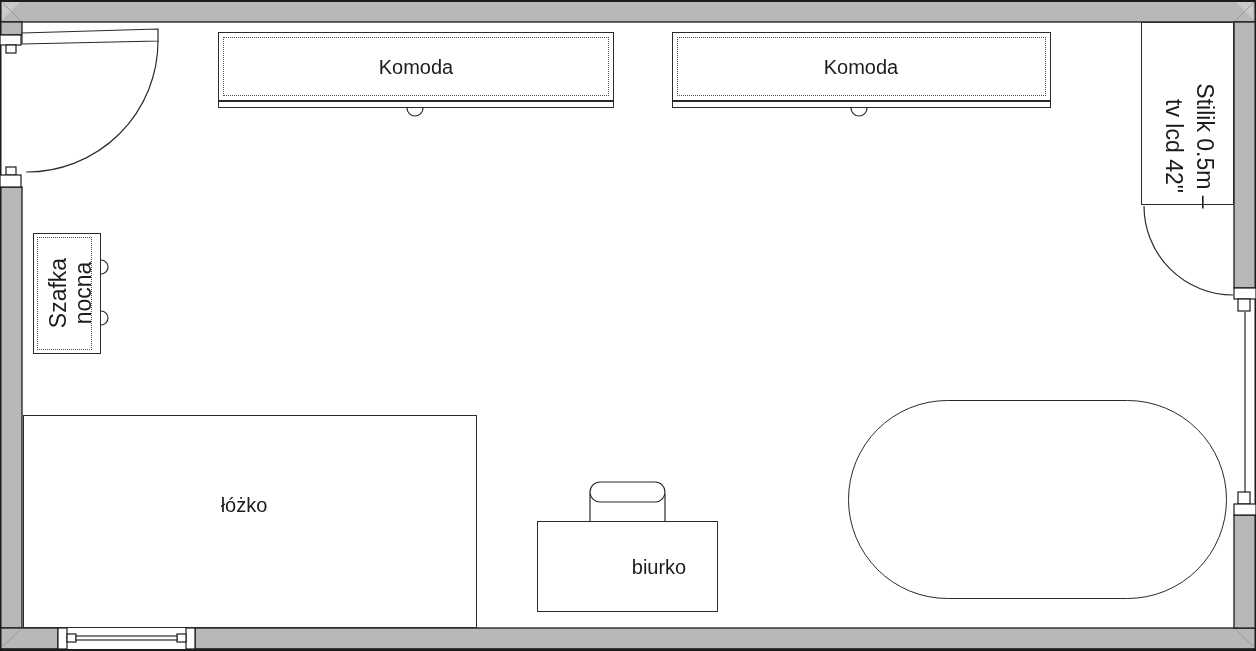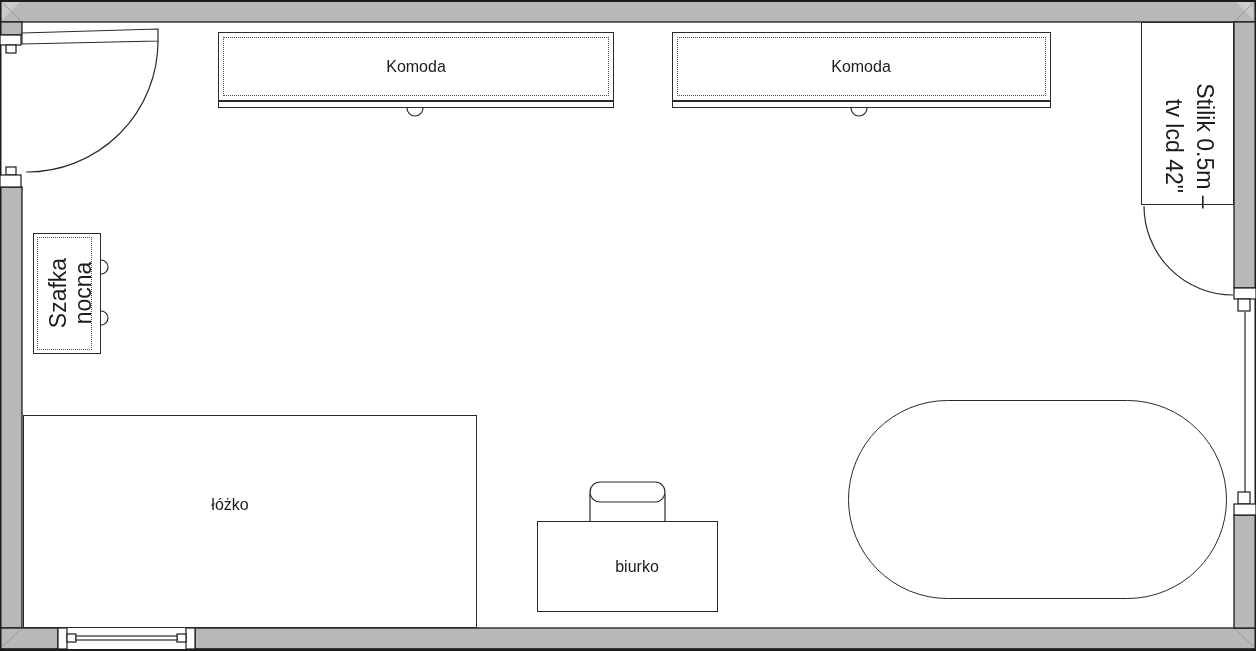--- a/index.html
+++ b/index.html
@@ -22,21 +22,21 @@
   .symf{fill:#ffffff;stroke:var(--object-line);stroke-width:1.2;}
   .doorline{stroke:#6f6f6f;stroke-width:1.8;}
   .miter-line{stroke:#9b9b9b;stroke-width:1;}
   .miter-tri{fill:#cbcbcb;}
   .furn{position:absolute;background:#ffffff;border:1.3px solid var(--object-line);box-sizing:border-box;}
   .round-end{border-radius:100px;}
   .dotted-inset{position:absolute;inset:4px;border:1.3px dotted #4a4a4a;}
   .dotted-inset.szafka{inset:3px 8px 3px 3px;}
   .label{
     position:absolute;transform:translate(-50%,-50%);
-    font-size:16px;line-height:26px;white-space:nowrap;text-align:center;color:var(--text);
+    font-size:20px;line-height:26px;white-space:nowrap;text-align:center;color:var(--text);
   }
   .label.rot-ccw{transform:translate(-50%,-50%) rotate(-90deg);font-size:23px;line-height:25px;white-space:pre;}
   .label.rot-cw{transform:translate(-50%,-50%) rotate(90deg);font-size:23px;line-height:31px;white-space:pre;}
 </style>
 </head>
 <body>
 
 <div class="stage">
 
   <svg class="plan" viewBox="0 0 1256 651">
@@ -113,23 +113,23 @@
   </div>
   <div class="furn" style="left:672px;top:101px;width:379px;height:7px;"></div>
   <div class="label" style="left:861px;top:67px;">Komoda</div>
 
   <div class="furn" style="left:33px;top:233px;width:68px;height:121px;">
     <div class="dotted-inset szafka"></div>
   </div>
   <div class="label rot-ccw" style="left:71px;top:293px;"><span>Szafka</span><br><span>nocna</span></div>
 
   <div class="furn" style="left:23px;top:415px;width:454px;height:213px;"></div>
-  <div class="label" style="left:230px;top:505px;text-align:right;">łóżko</div>
+  <div class="label" style="left:244px;top:505px;text-align:right;">łóżko</div>
 
   <div class="furn" style="left:537px;top:521px;width:181px;height:91px;"></div>
-  <div class="label" style="left:637px;top:567px;">biurko</div>
+  <div class="label" style="left:659px;top:567px;">biurko</div>
 
   <div class="furn round-end" style="left:848px;top:400px;width:379px;height:199px;"></div>
 
   <div class="furn" style="left:1141px;top:22px;width:93px;height:183px;"></div>
   <div class="label rot-cw" style="left:1189px;top:146px;"><span>Stilik 0.5m –</span><br><span>tv lcd 42"</span></div>
 
 </div>
 
 </body></html>

